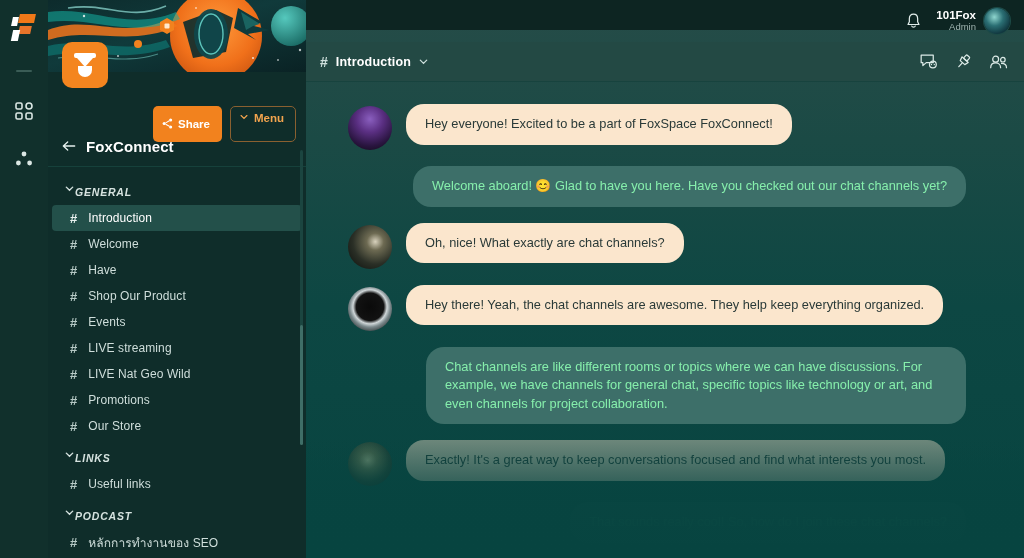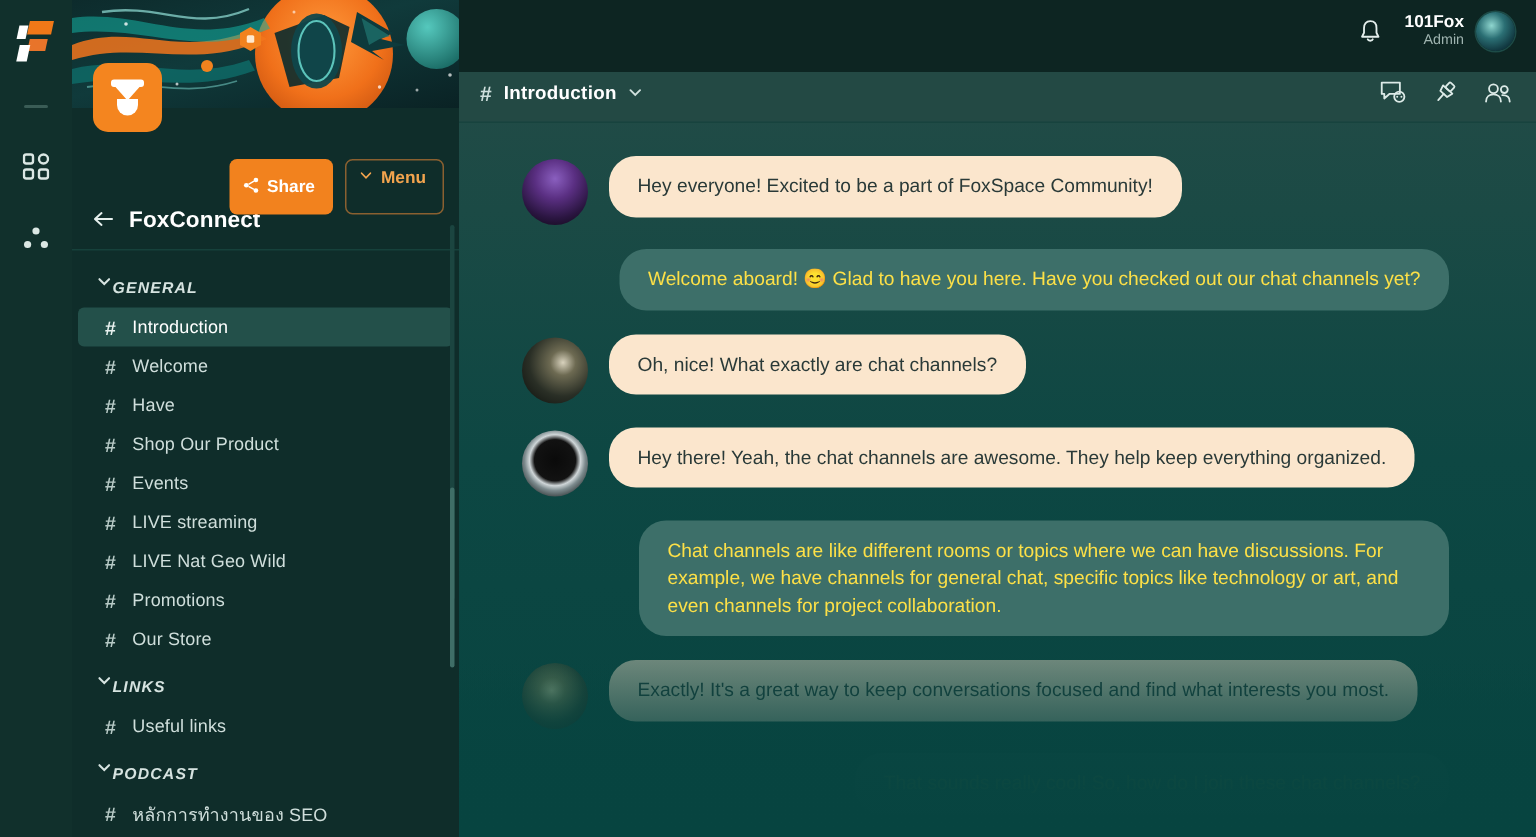--- a/index.html
+++ b/index.html
@@ -251,21 +251,21 @@
     height: 558px;
     display: flex;
     flex-direction: column;
     background: linear-gradient(180deg, #264c48 0%, #1b4a45 25%, #0d4743 55%, #074440 100%);
     position: relative;
   }
 
   .topbar {
     position: absolute;
     left: 0; top: 0; right: 0;
-    height: 48px;
+    height: 30px;
     background: #0d2522;
     z-index: 7;
   }
   .topbar-right {
     position: absolute;
     right: 14px; top: 0;
     height: 42px;
     display: flex;
     align-items: center;
     gap: 14px;
@@ -338,21 +338,21 @@
     font-size: 12.8px;
     line-height: 1.45;
     max-width: 560px;
   }
   .bubble.cream {
     background: #fbe6cd;
     color: #2a3a38;
   }
   .bubble.teal {
     background: #3d6f69;
-    color: #fde047;
+    color: #86efac;
   }
   .bubble.big { max-width: 540px; }
 
   .fade-a { opacity: .42; }
   .fade-b { opacity: .17; }
 
   .bottom-fade {
     position: absolute;
     left: 0; right: 0; bottom: 0;
     height: 120px;
@@ -604,21 +604,21 @@
             <circle cx="14.6" cy="5.6" r="2.4" fill="none" stroke="#dceae7" stroke-width="1.3"></circle>
             <path d="M13.2 9.5 C 16.3 9.5 18.4 11 18.4 14" fill="none" stroke="#dceae7" stroke-width="1.3" stroke-linecap="round"></path>
           </svg>
         </span>
       </div>
     </div>
 
     <div class="messages" id="message-list">
         <div class="row">
           <div class="avatar av-a"></div>
-          <div class="bubble cream">Hey everyone! Excited to be a part of FoxSpace Community!</div>
+          <div class="bubble cream">Hey everyone! Excited to be a part of FoxSpace FoxConnect!</div>
         </div>
         <div class="row right">
           <div class="bubble teal">Welcome aboard! 😊 Glad to have you here. Have you checked out our chat channels yet?</div>
         </div>
         <div class="row">
           <div class="avatar av-c"></div>
           <div class="bubble cream">Oh, nice! What exactly are chat channels?</div>
         </div>
         <div class="row">
           <div class="avatar av-b"></div>

